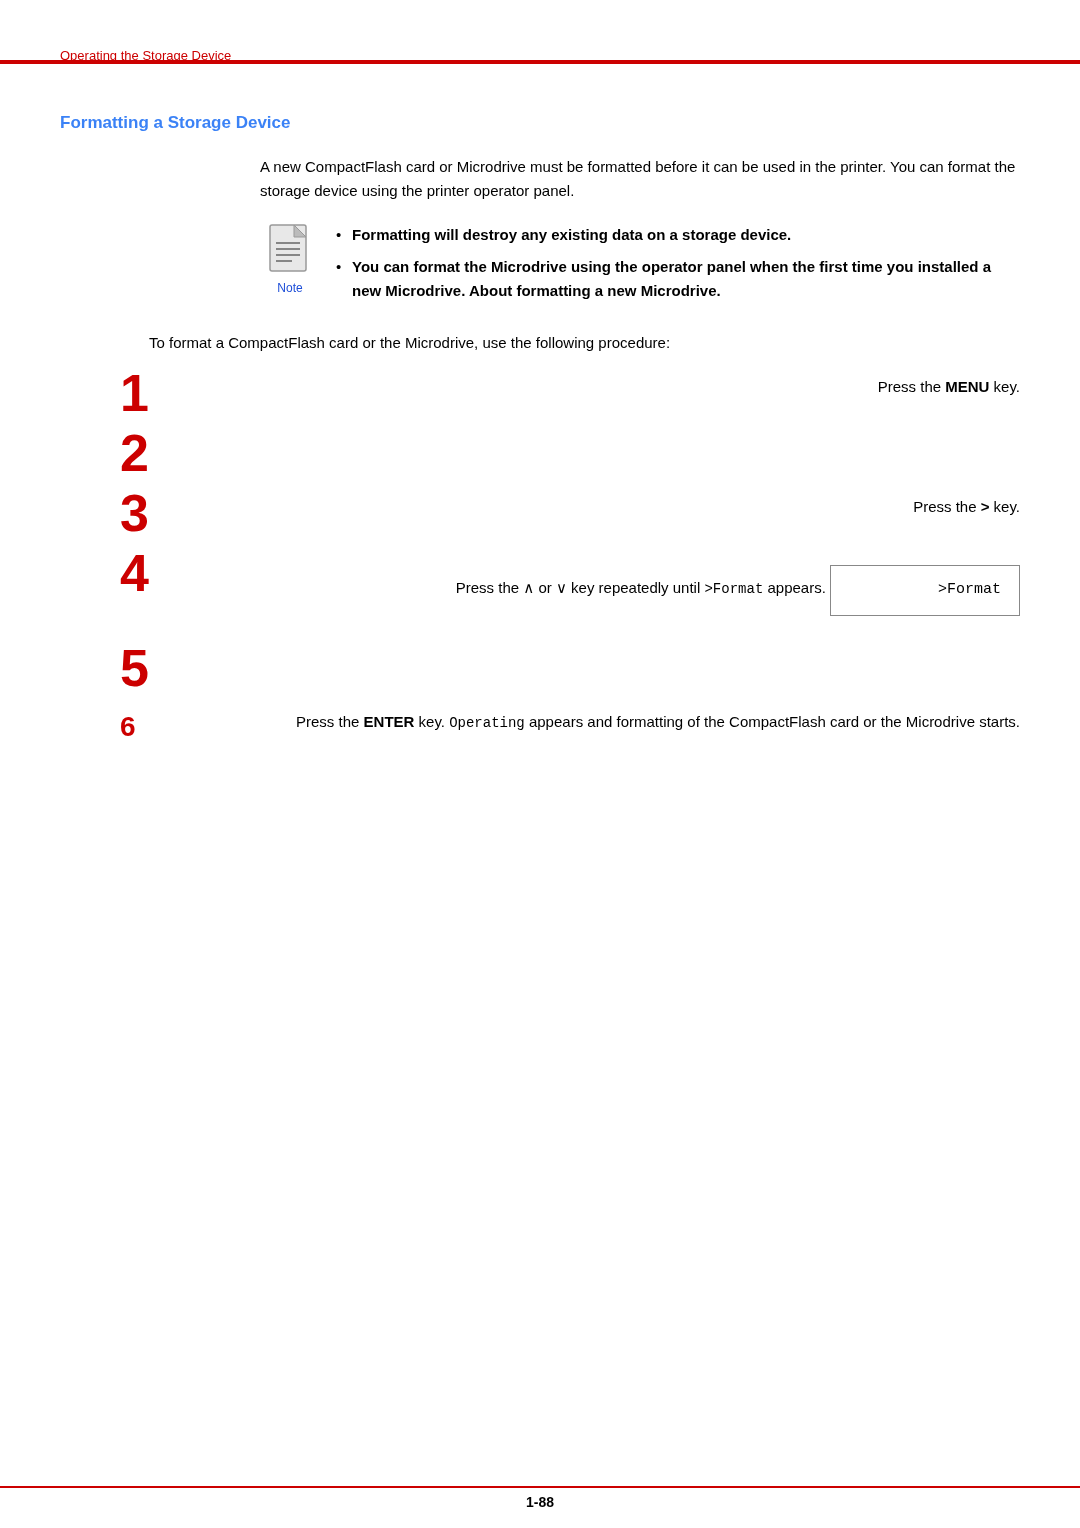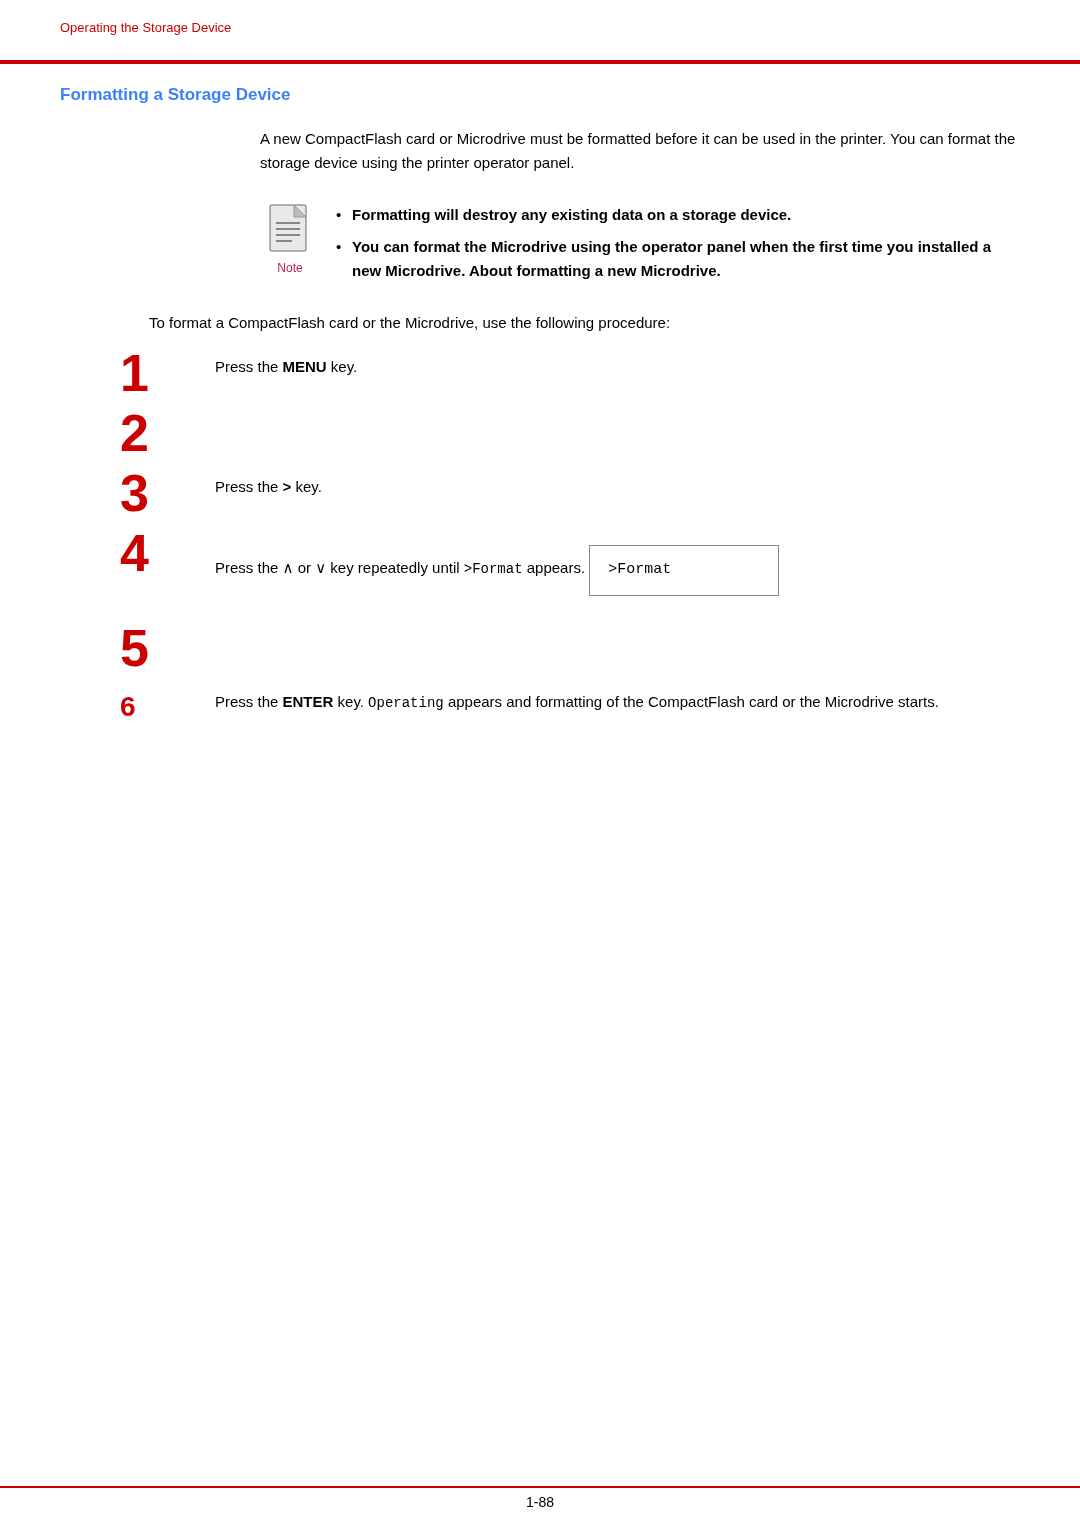--- a/index.html
+++ b/index.html
@@ -44,21 +44,21 @@
     .section-title {
       font-size: 17px;
       font-weight: bold;
       color: #3b82f6;
       font-family: Arial, Helvetica, sans-serif;
       margin-bottom: 22px;
     }
 
     .intro-text {
       margin-left: 200px;
-      margin-bottom: 28px;
+      margin-bottom: 20px;
       line-height: 1.6;
       font-size: 15px;
     }
 
     .note-block {
       display: flex;
       align-items: flex-start;
       margin-left: 200px;
       margin-bottom: 20px;
       gap: 16px;
@@ -66,21 +66,21 @@
 
     .note-icon {
       display: flex;
       flex-direction: column;
       align-items: center;
       min-width: 60px;
     }
 
     .note-label {
       font-size: 12px;
-      color: #be185d;
+      color: #1d4ed8;
       margin-top: 2px;
     }
 
     .note-content {
       flex: 1;
       font-size: 15px;
       line-height: 1.6;
     }
 
     .note-content ul {
@@ -131,20 +131,21 @@
       left: 0;
     }
 
     .footer-page {
       position: absolute;
       bottom: 18px;
       left: 50%;
       transform: translateX(-50%);
       font-size: 14px;
       color: #000;
+      font-weight: bold;
     }
 
     .step-block {
       display: flex;
       align-items: flex-start;
       margin-bottom: 14px;
     }
 
     .big-num {
       font-size: 52px;
@@ -162,37 +163,38 @@
       min-width: 95px;
       line-height: 1.2;
       margin-top: 2px;
     }
 
     .step-body {
       flex: 1;
       font-size: 15px;
       line-height: 1.65;
       padding-top: 2px;
+      text-align: right;
     }
 
     .display-box {
       border: 1.5px solid #888;
       padding: 10px 18px 12px 18px;
       margin: 10px 0 18px 0;
       display: inline-block;
       min-width: 190px;
       background: #fff;
     }
   </style>
 </head>
 <body>
 
 <div class="top-rule"></div>
 
-<div class="header-area" style="padding-top: 20px;">
+<div class="header-area" style="padding-top: 48px;">
   <div class="breadcrumb">Operating the Storage Device</div>
 </div>
 
 <div class="content-area" style="padding-top: 50px;">
 
   <div class="section-title">Formatting a Storage Device</div>
 
   <div class="intro-text">A new CompactFlash card or Microdrive must be formatted before it can be used in the printer. You can format the storage device using the printer operator panel.</div>
 
   <div class="note-block">

